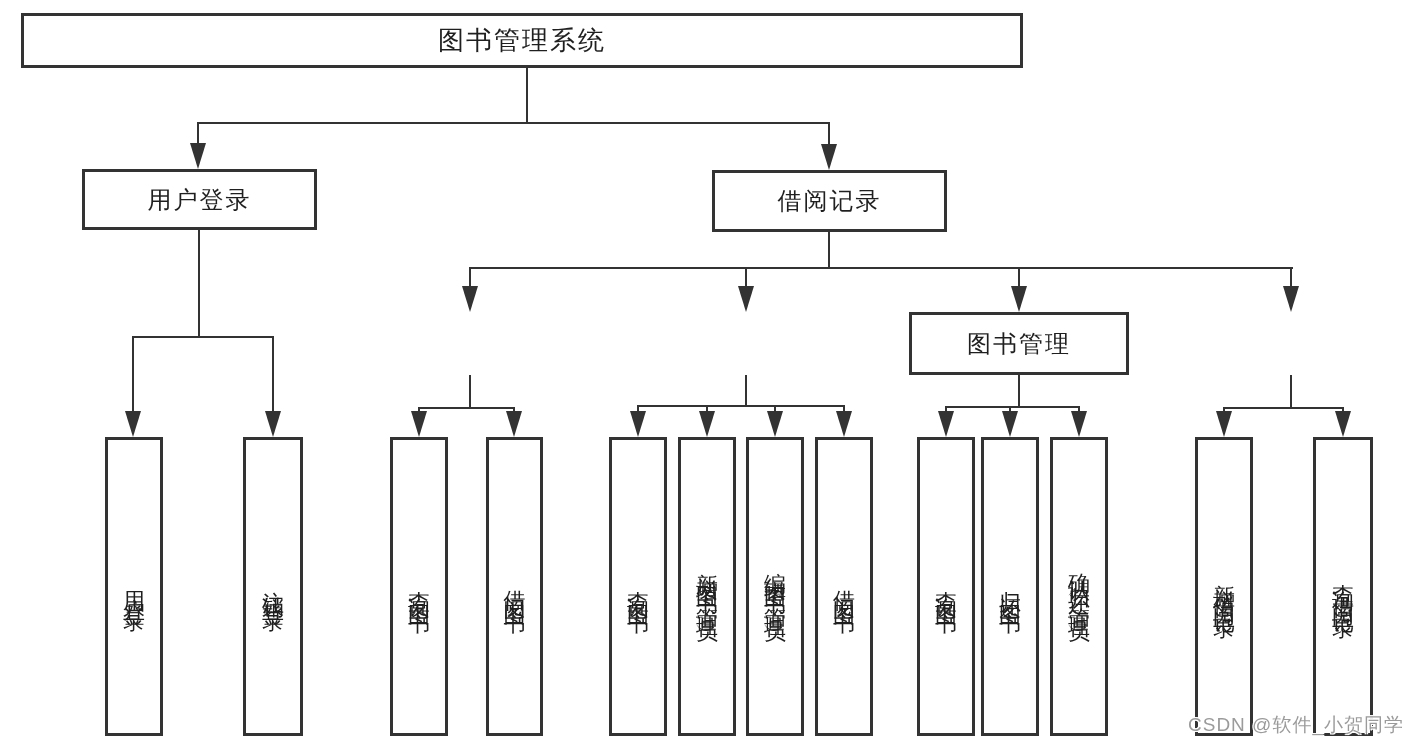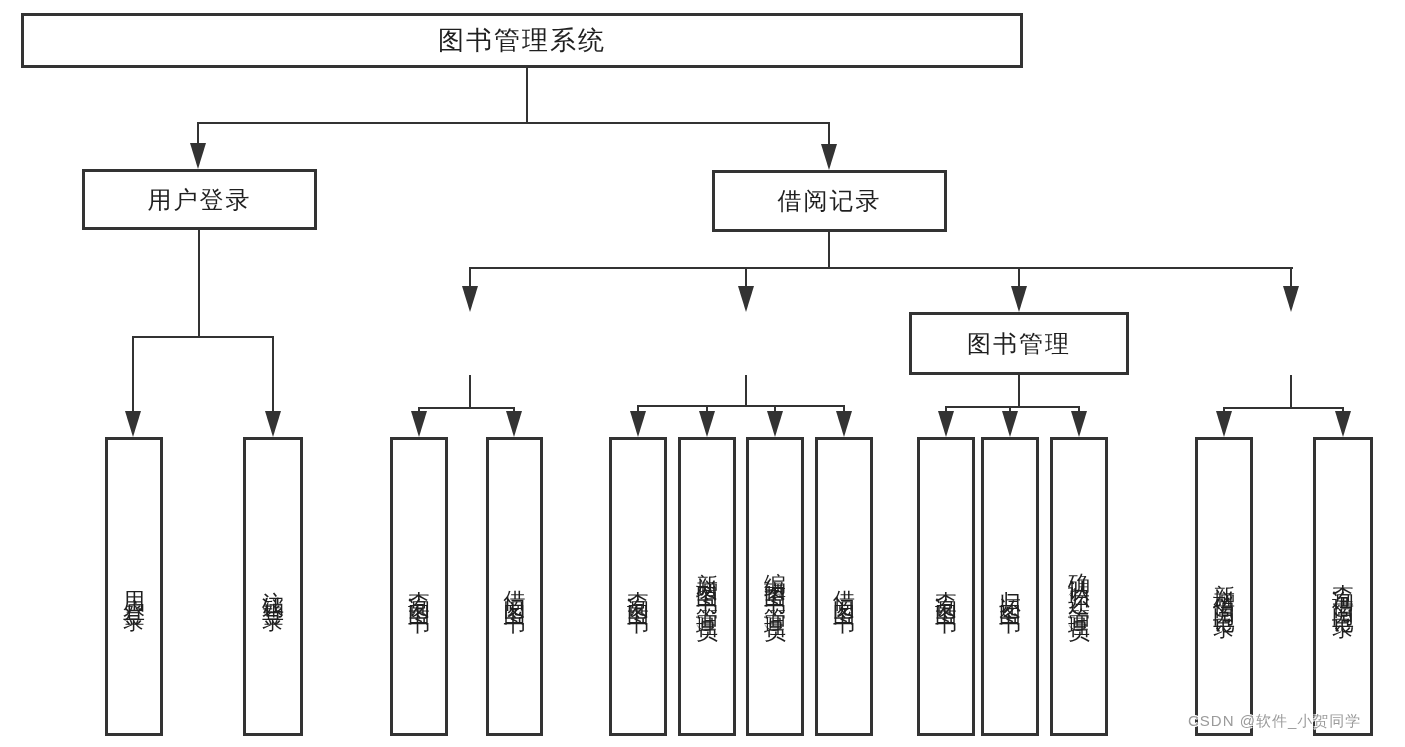--- a/index.html
+++ b/index.html
@@ -46,21 +46,21 @@
   .hline{height:2px;}
   .arrow{
     position:absolute;width:0;height:0;
     border-left:8px solid transparent;
     border-right:8px solid transparent;
     border-top:26px solid var(--line);
   }
   .watermark{
     position:absolute;
     left:1188px;top:712px;
-    font-size:15px;
+    font-size:19px;
     letter-spacing:1px;
     color:var(--wm);
     text-shadow:-1px -1px 0 #fff,1px -1px 0 #fff,-1px 1px 0 #fff,1px 1px 0 #fff;
     z-index:10;
     white-space:nowrap;
   }
 </style>
 </head>
 <body>
 

